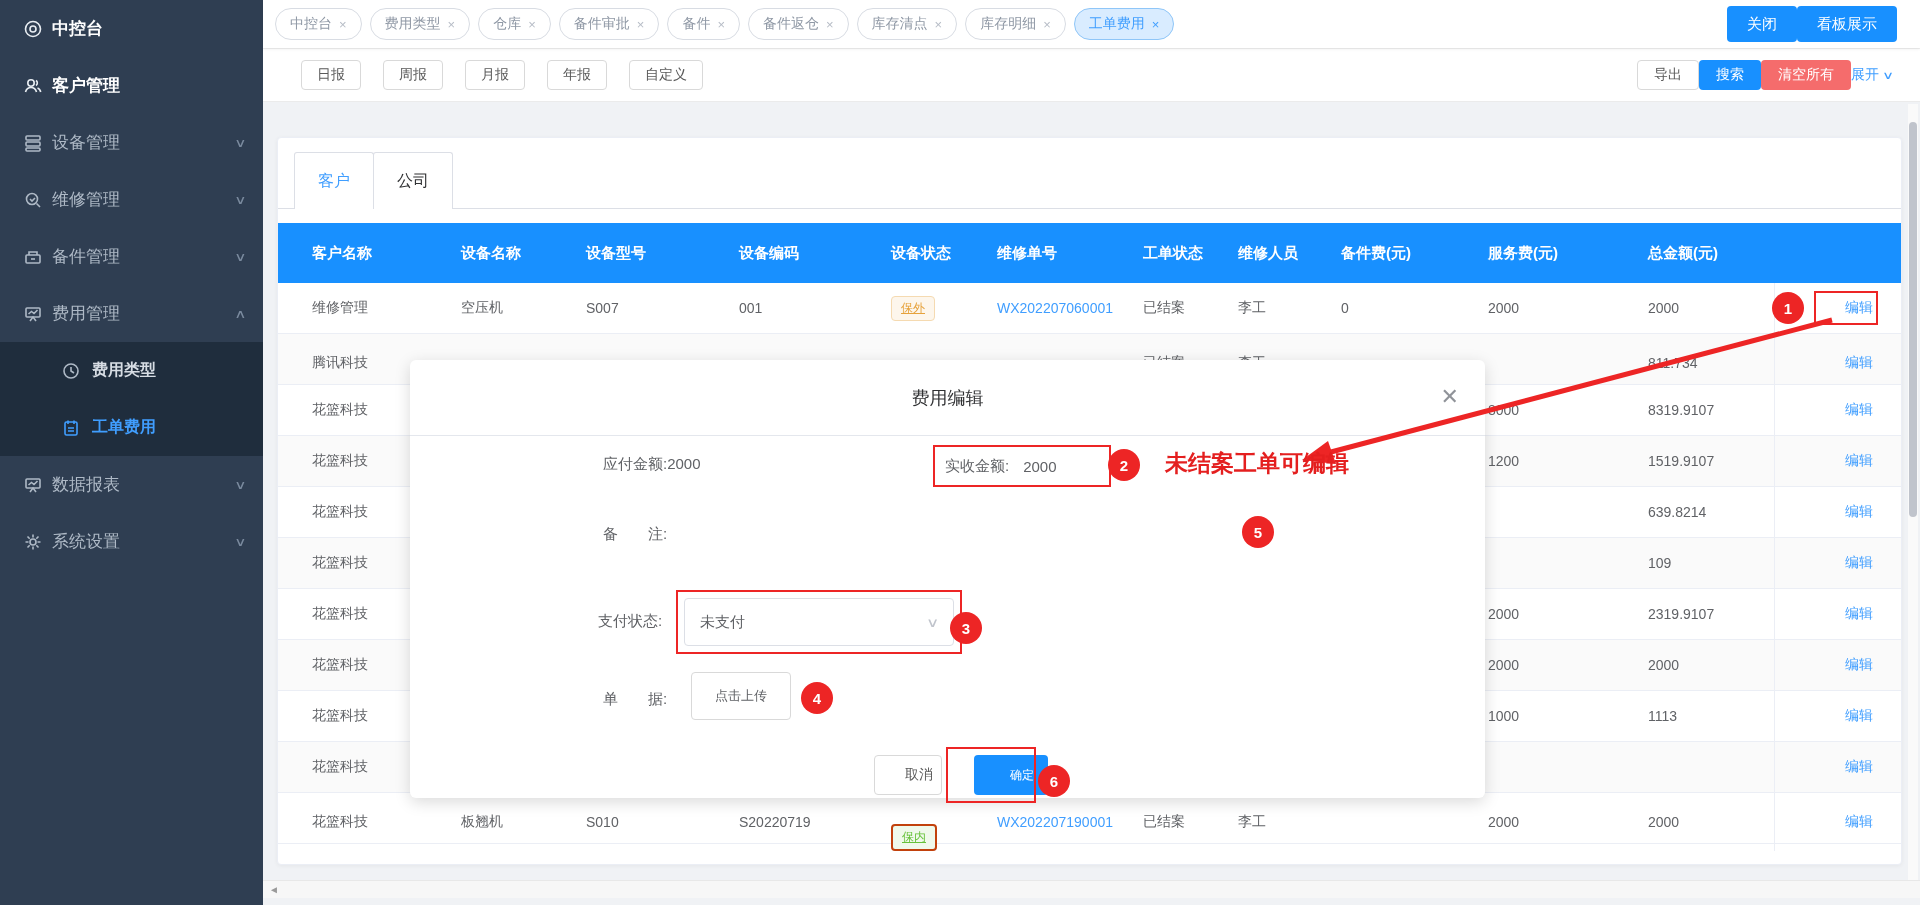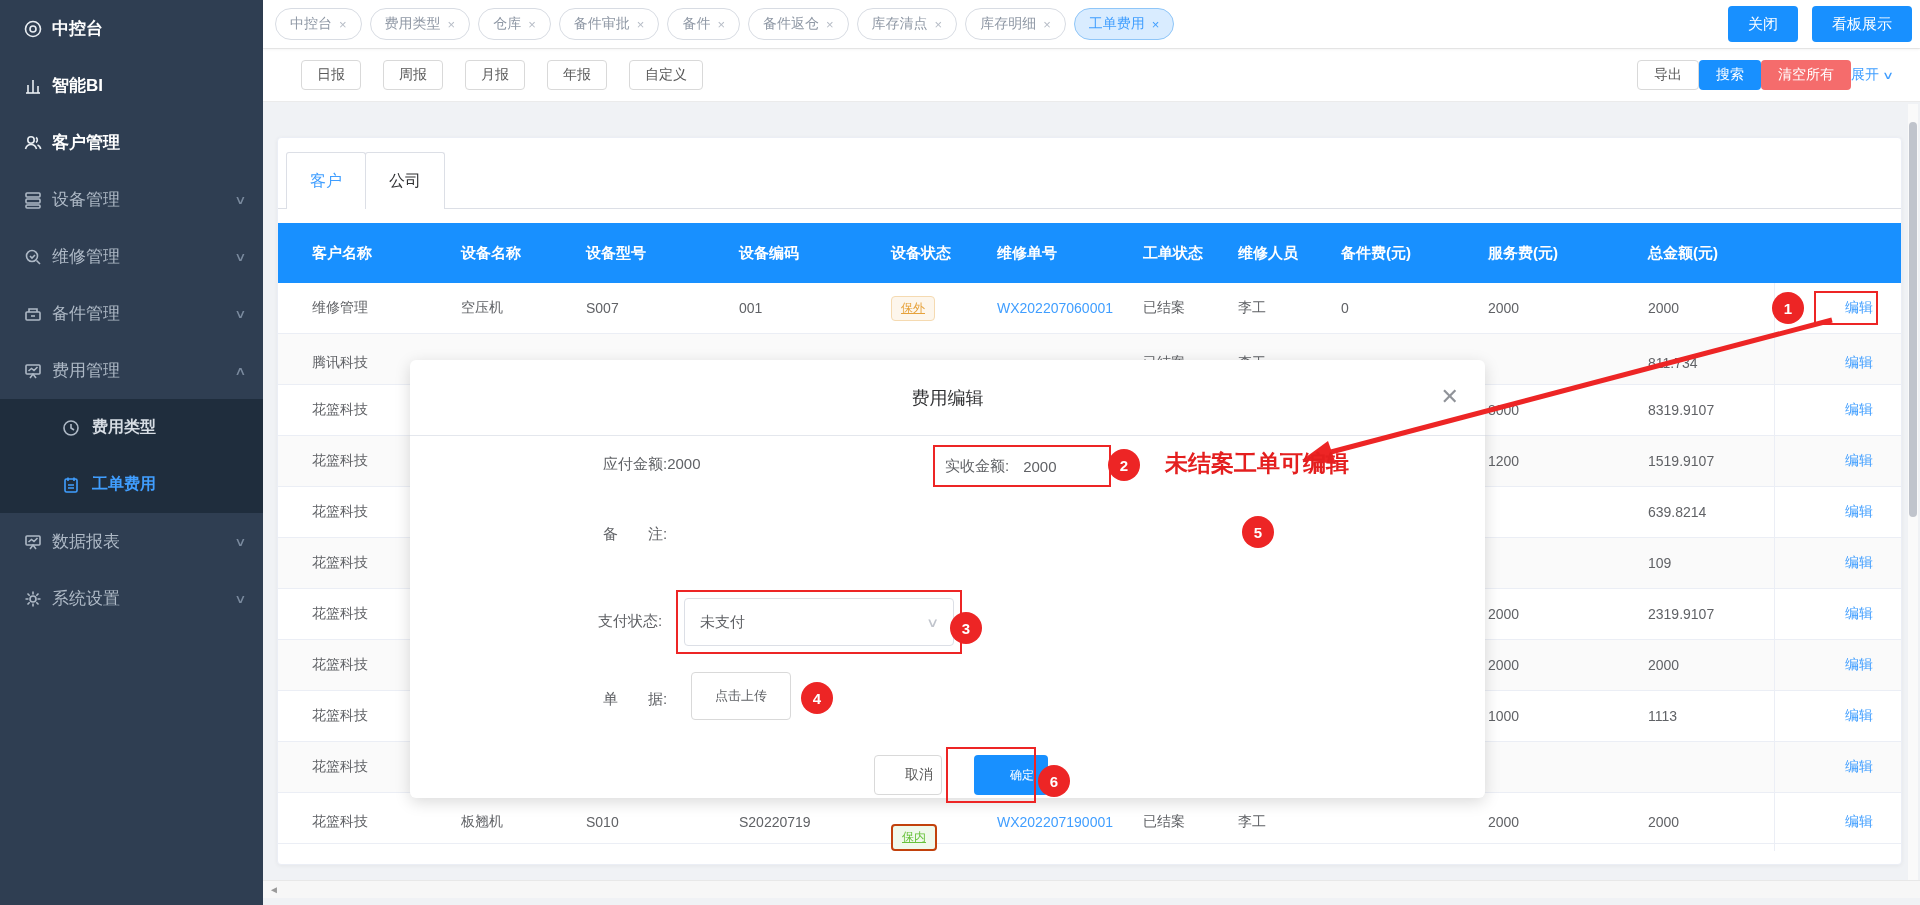--- a/index.html
+++ b/index.html
@@ -21,39 +21,39 @@
   .s-icon svg { width:20px; height:20px; }
   .s-icon svg * { fill:none; stroke:#aeb9c6; stroke-width:1.6; }
   .bright .s-icon svg * { stroke:#e8edf2; }
 
   
   .tagsbar { position:absolute; left:263px; top:0; width:1657px; height:48px; background:#fff; box-shadow:0 1px 3px rgba(0,0,0,.08); z-index:4; display:flex; align-items:center; padding-left:12px; }
   .tagpill { display:flex; align-items:center; gap:7px; height:32px; padding:0 14px; margin-right:8px; border:1px solid #d8dce3; border-radius:16px; color:#8f98a5; font-size:14px; background:#fff; cursor:pointer; white-space:nowrap; }
   .tagpill .x { font-size:13px; color:#b6bcc6; }
   .tagpill.active { background:#d9ecff; border-color:#8fc6f8; color:#409eff; }
   .tagpill.active .x { color:#409eff; }
-  .tags-actions { margin-left:auto; display:flex; gap:14px; padding-right:8px;border-radius:7px; }
+  .tags-actions { margin-left:auto; display:flex; padding-right:23px;border-radius:7px; }
   .btn { display:inline-flex; align-items:center; justify-content:center; border-radius:4px; font-size:15px; cursor:pointer; border:1px solid transparent; white-space:nowrap;padding-left:22px; }
   .btn-blue { background:#1890ff; color:#fff; }
   .btn-plain { background:#fff; color:#595959; border-color:#d9d9d9; }
   .btn-red { background:#f56c6c; color:#fff; }
   .tags-actions .btn { height:36px; padding:0 19px; }
 
   
   .filterbar { position:absolute; left:263px; top:48px; width:1657px; height:54px; background:#fff; border-top:1px solid #f0f0f0; border-bottom:1px solid #ebebeb; z-index:2; display:flex; align-items:center; }
   .periods { display:flex; gap:22px; padding-left:38px; }
   .periods .btn { height:30px; padding:0 15px; font-size:14px; }
   .filter-right { margin-left:auto; display:flex; align-items:center; padding-right:28px; }
   .filter-right .btn { height:30px; padding:0 16px; font-size:14px; }
   .expand-link { color:#409eff; font-size:14px; cursor:pointer; display:flex; align-items:center; gap:5px; }
   .expand-link .chev { font-size:11px; transform:scaleX(1.5); }
 
   
   .card { position:absolute; left:277px; top:137px; width:1625px; height:728px; background:#fff; border:1px solid #ebeef5; border-radius:4px; box-shadow:0 1px 4px rgba(0,0,0,.05); z-index:1; }
-  .card-tabs { position:absolute; left:0; top:14px; width:100%; height:57px; border-bottom:1px solid #dcdfe6; display:flex; padding-left:8px; }
+  .card-tabs { position:absolute; left:0; top:14px; width:100%; height:57px; border-bottom:1px solid #dcdfe6; display:flex; padding-left:16px; }
   .ctab { width:80px; height:57px; display:flex; align-items:center; justify-content:center; font-size:16px; color:#303133; border:1px solid #dcdfe6; border-bottom:none; background:#fff; cursor:pointer; border-radius:3px 3px 0 0; }
   .ctab + .ctab { margin-left:-1px; }
   .ctab.active { color:#409eff; position:relative; }
   .ctab.active::after { content:""; position:absolute; left:0; right:0; bottom:-1px; height:2px; background:#fff; }
 
   
   .grid { display:grid; grid-template-columns:183px 125px 153px 152px 106px 146px 95px 103px 147px 160px 126px 127px; }
   .thead { position:absolute; left:0; top:85px; width:100%; height:60px; background:#1890ff; color:#fff; font-weight:bold; font-size:15px; align-items:center; }
   .thead > div { padding-right:4px; }
   .tbody { position:absolute; left:0; top:145px; width:100%; }
@@ -105,31 +105,20 @@
 
   <aside class="sidebar" id="sidebar">
       <div class="side-item bright">
         <span class="s-icon">
           <svg viewBox="0 0 20 20">
             <circle cx="10" cy="10" r="7.5"></circle>
             <circle cx="10" cy="10" r="3"></circle>
           </svg>
         </span>
     <span>中控台</span>
-    </div>
-      <div class="side-item bright">
-        <span class="s-icon">
-          <svg viewBox="0 0 20 20">
-            <path d="M3 17h14"></path>
-            <path d="M5 17V9"></path>
-            <path d="M10 17V4"></path>
-            <path d="M15 17v-7"></path>
-          </svg>
-        </span>
-    <span>智能BI</span>
     </div>
       <div class="side-item bright">
         <span class="s-icon">
           <svg viewBox="0 0 20 20">
             <circle cx="8" cy="7" r="3.2"></circle>
             <path d="M2.5 16c.8-3 3-4.5 5.5-4.5s4.7 1.5 5.5 4.5"></path>
             <path d="M13 4.5a3 3 0 0 1 0 5"></path>
             <path d="M14.5 12c1.8.6 2.8 1.9 3.2 4"></path>
           </svg>
         </span>

